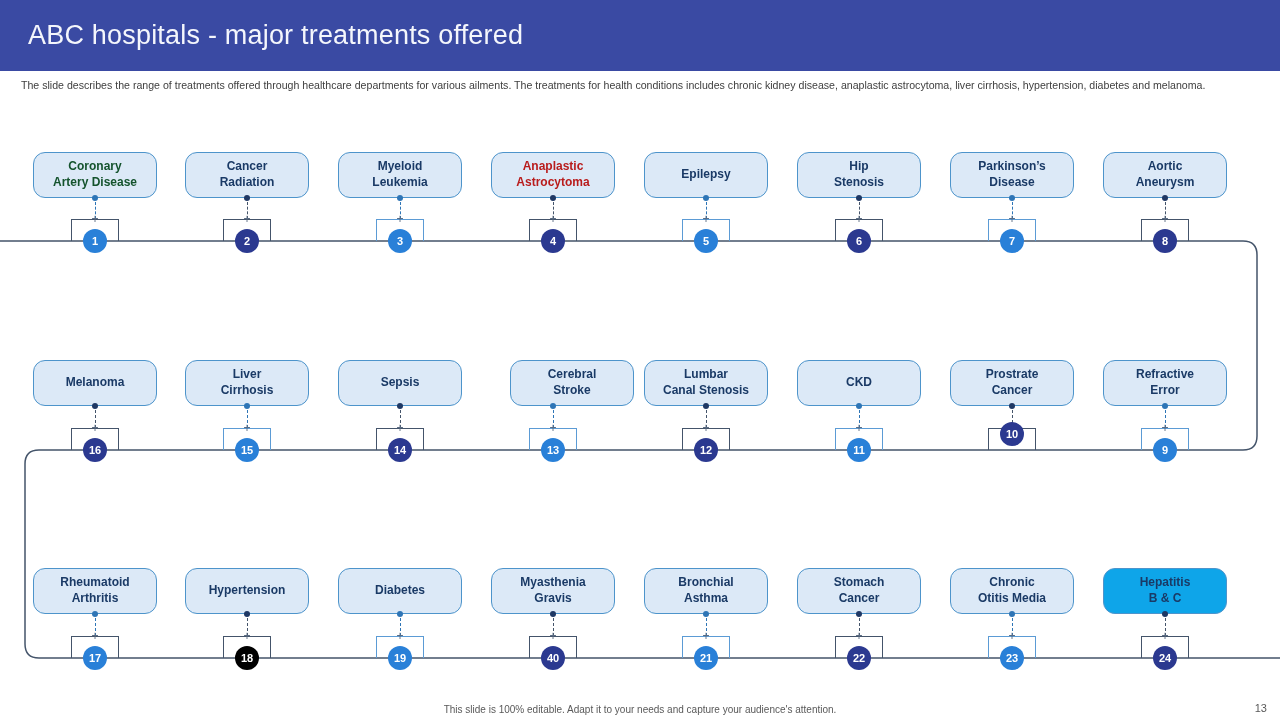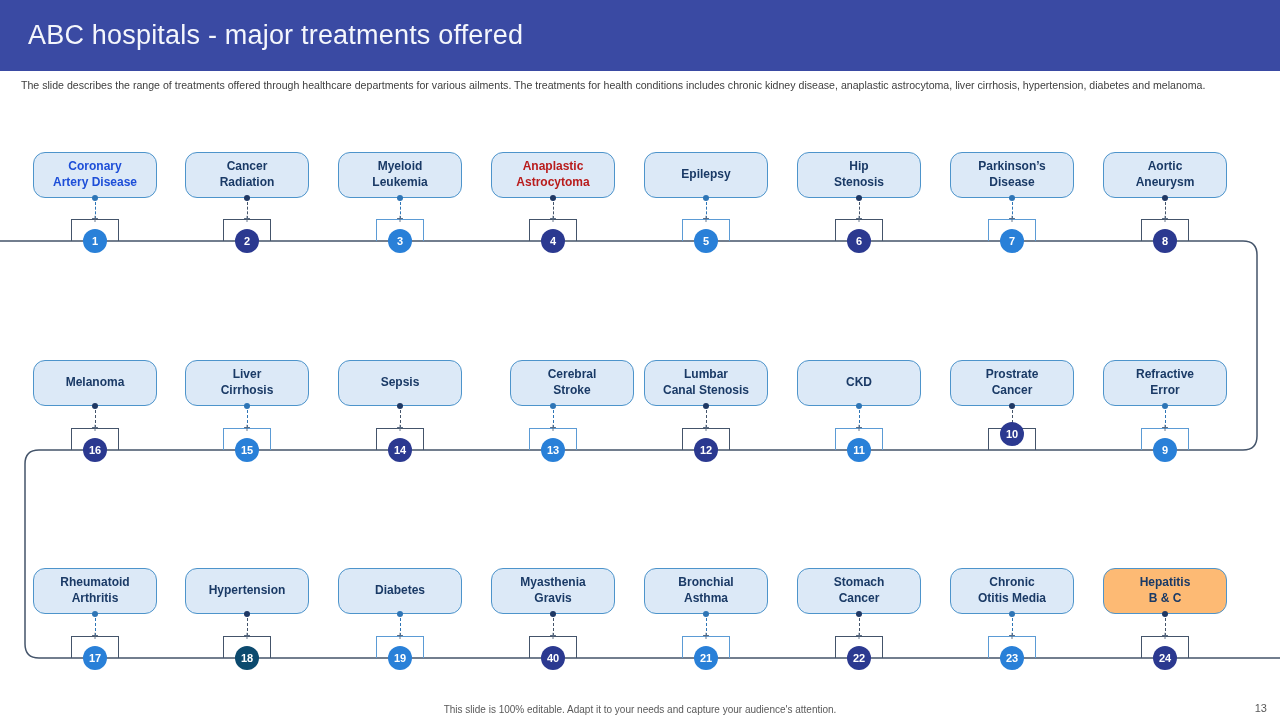--- a/index.html
+++ b/index.html
@@ -37,21 +37,21 @@
   </header>
 
   <p class="description">The slide describes the range of treatments offered through healthcare departments for various ailments. The treatments for health conditions includes chronic kidney disease, anaplastic astrocytoma, liver cirrhosis, hypertension, diabetes and melanoma.</p>
 
   <svg class="snake" width="1280" height="720" viewBox="0 0 1280 720">
     <path id="snake-path" d="M 0 241 H 1243 Q 1257 241 1257 255 V 436 Q 1257 450 1243 450 H 39 Q 25 450 25 464 V 644 Q 25 658 39 658 H 1280" fill="none" stroke="#44546A" stroke-width="1.5"></path>
   </svg>
 
   <div id="diagram-layer">
       <div class="treatment-box" style="left: 33px; top: 152px; background: rgb(220, 233, 247); border: 1px solid rgb(77, 148, 203);">
-        <div class="treatment-label" style="color: #1d4ed8;">Coronary
+        <div class="treatment-label" style="color: #14532d;">Coronary
 Artery Disease</div>
       </div>
       <div class="conn-dot" style="left: 92px; top: 195px; background: rgb(46, 117, 182);"></div>
       <div class="conn-dash" style="left: 95px; top: 202px; height: 17px; border-left-color: rgb(46, 117, 182);"></div>
       <div class="conn-bracket" style="left: 71px; top: 219px; border-color: rgb(68, 84, 106);"></div>
       <div class="conn-plus" style="left: 95px; top: 219px;">+</div>
       <div class="step-badge" style="left: 83px; top: 229px; background: rgb(41, 128, 216);">1</div>
       <div class="treatment-box" style="left: 185px; top: 152px; background: rgb(220, 233, 247); border: 1px solid rgb(77, 148, 203);">
         <div class="treatment-label" style="color: rgb(26, 58, 102);">Cancer
 Radiation</div>
@@ -192,21 +192,21 @@
       <div class="conn-bracket" style="left: 71px; top: 636px; border-color: rgb(68, 84, 106);"></div>
       <div class="conn-plus" style="left: 95px; top: 636px;">+</div>
       <div class="step-badge" style="left: 83px; top: 646px; background: rgb(41, 128, 216);">17</div>
       <div class="treatment-box" style="left: 185px; top: 568px; background: rgb(220, 233, 247); border: 1px solid rgb(77, 148, 203);">
         <div class="treatment-label" style="color: rgb(26, 58, 102);">Hypertension</div>
       </div>
       <div class="conn-dot" style="left: 244px; top: 611px; background: rgb(31, 56, 100);"></div>
       <div class="conn-dash" style="left: 247px; top: 618px; height: 18px; border-left-color: rgb(68, 84, 106);"></div>
       <div class="conn-bracket" style="left: 223px; top: 636px; border-color: rgb(68, 84, 106);"></div>
       <div class="conn-plus" style="left: 247px; top: 636px;">+</div>
-      <div class="step-badge" style="left: 235px; top: 646px; background: #0c4a6e; text-align: right;">18</div>
+      <div class="step-badge" style="left: 235px; top: 646px; background: #000000; text-align: right;">18</div>
       <div class="treatment-box" style="left: 338px; top: 568px; background: rgb(220, 233, 247); border: 1px solid rgb(77, 148, 203);">
         <div class="treatment-label" style="color: rgb(26, 58, 102);">Diabetes</div>
       </div>
       <div class="conn-dot" style="left: 397px; top: 611px; background: rgb(46, 117, 182);"></div>
       <div class="conn-dash" style="left: 400px; top: 618px; height: 18px; border-left-color: rgb(46, 117, 182);"></div>
       <div class="conn-bracket" style="left: 376px; top: 636px; border-color: rgb(91, 155, 213);"></div>
       <div class="conn-plus" style="left: 400px; top: 636px;">+</div>
       <div class="step-badge" style="left: 388px; top: 646px; background: rgb(41, 128, 216);">19</div>
       <div class="treatment-box" style="left: 491px; top: 568px; background: rgb(220, 233, 247); border: 1px solid rgb(77, 148, 203);">
         <div class="treatment-label" style="color: rgb(26, 58, 102);">Myasthenia
@@ -237,21 +237,21 @@
       <div class="step-badge" style="left: 847px; top: 646px; background: rgb(43, 57, 144);">22</div>
       <div class="treatment-box" style="left: 950px; top: 568px; background: rgb(220, 233, 247); border: 1px solid rgb(77, 148, 203);">
         <div class="treatment-label" style="color: rgb(26, 58, 102);">Chronic
 Otitis Media</div>
       </div>
       <div class="conn-dot" style="left: 1009px; top: 611px; background: rgb(46, 117, 182);"></div>
       <div class="conn-dash" style="left: 1012px; top: 618px; height: 18px; border-left-color: rgb(46, 117, 182);"></div>
       <div class="conn-bracket" style="left: 988px; top: 636px; border-color: rgb(91, 155, 213);"></div>
       <div class="conn-plus" style="left: 1012px; top: 636px;">+</div>
       <div class="step-badge" style="left: 1000px; top: 646px; background: rgb(41, 128, 216);">23</div>
-      <div class="treatment-box" style="left: 1103px; top: 568px; background: #fdba74; border: 1px solid rgb(77, 148, 203);">
+      <div class="treatment-box" style="left: 1103px; top: 568px; background: #0ea5e9; border: 1px solid rgb(77, 148, 203);">
         <div class="treatment-label" style="color: rgb(26, 58, 102);">Hepatitis
 B &amp; C</div>
       </div>
       <div class="conn-dot" style="left: 1162px; top: 611px; background: rgb(31, 56, 100);"></div>
       <div class="conn-dash" style="left: 1165px; top: 618px; height: 18px; border-left-color: rgb(68, 84, 106);"></div>
       <div class="conn-bracket" style="left: 1141px; top: 636px; border-color: rgb(68, 84, 106);"></div>
       <div class="conn-plus" style="left: 1165px; top: 636px;">+</div>
       <div class="step-badge" style="left: 1153px; top: 646px; background: rgb(43, 57, 144);">24</div>
     </div>
 

